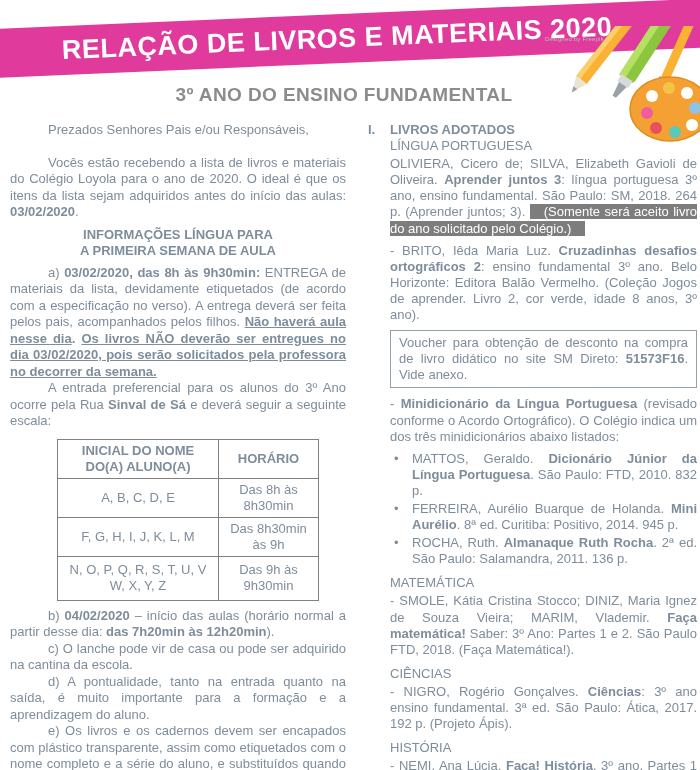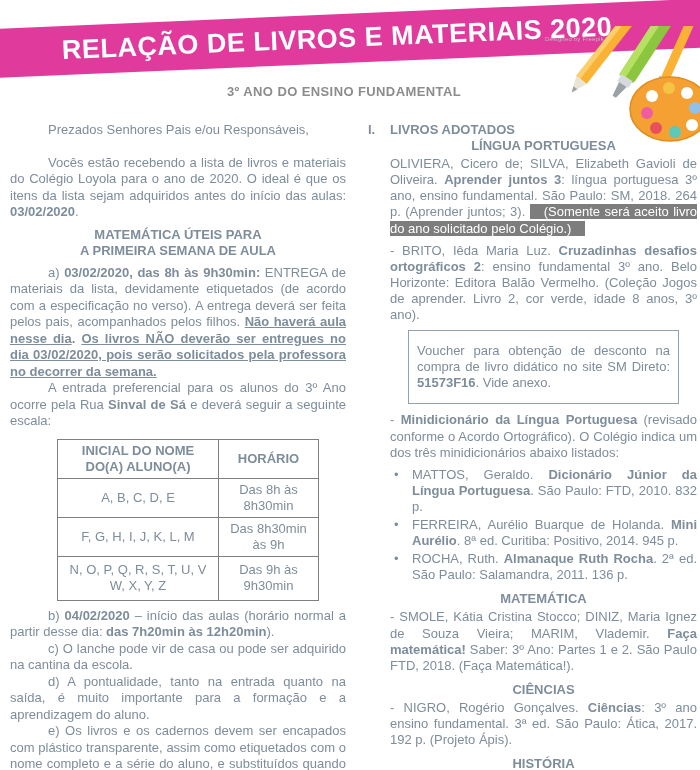--- a/index.html
+++ b/index.html
@@ -15,21 +15,21 @@
   .banner{position:absolute;left:-14px;top:13px;width:762px;height:49px;background:var(--banner);
           transform:rotate(-2.45deg);display:flex;align-items:center;justify-content:center;z-index:2;}
   .banner-title{color:#fff;font-weight:bold;font-size:27px;letter-spacing:.5px;white-space:nowrap;
                 padding-right:60px;}
   .credit{position:absolute;left:545px;top:36px;font-size:6px;color:#bdbdbd;z-index:3;letter-spacing:.2px;}
 
   
   .illustration{position:absolute;right:0;top:26px;width:152px;height:118px;z-index:3;overflow:hidden;}
 
   .page-title{position:absolute;left:0;top:84px;width:688px;text-align:center;
-              font-size:13px;font-weight:bold;color:var(--heading);letter-spacing:.4px;}
+              font-size:19px;font-weight:bold;color:var(--heading);letter-spacing:.4px;}
 
   
   .col{position:absolute;top:122px;font-size:13px;color:var(--body);text-align:justify;}
   .col-left{left:10px;width:336px;line-height:16.5px;}
   .col-right{left:366px;width:331px;line-height:16.1px;}
   .col p{margin:0 0 0 0;}
   .indent{text-indent:38px;}
   .sp-before{margin-top:16px !important;}
   .seg-b{font-weight:bold;}
   .seg-u{text-decoration:underline;}
@@ -42,22 +42,22 @@
   .schedule th,.schedule td{border:1px solid var(--line);color:var(--body);font-size:13px;
       text-align:center;vertical-align:middle;padding:3px 4px;line-height:16px;}
   .schedule th{font-weight:bold;height:38px;}
   .schedule td{height:24px;}
 
   
   .rc-head{position:relative;font-weight:bold;padding-left:24px;margin:0;text-align:left;}
   .rc-num{position:absolute;left:2px;top:0;}
   .rc-block{padding-left:24px;}
   .rc-block p{margin:0 0 6px;}
-  .rc-section{font-weight:bold;margin:8px 0 2px !important;text-align:center;}
-  .voucher{border:1px solid var(--boxline);padding:12px 8px;margin:7px 18px 8px;}
+  .rc-section{font-weight:normal;margin:8px 0 2px !important;text-align:left;}
+  .voucher{border:1px solid var(--boxline);padding:4px 8px;margin:7px 0 8px;}
   .voucher p{margin:0;}
   ul.dict{list-style:none;margin:0 0 2px;padding:0;}
   ul.dict li{position:relative;padding-left:22px;margin:0 0 2px;}
   ul.dict li::before{content:"\2022";position:absolute;left:4px;top:0;font-size:13px;}
 </style>
 </head>
 <body>
 
 <div class="page">
 
@@ -101,21 +101,21 @@
       <circle cx="144" cy="99" r="6" fill="#ffffff"></circle>
     </g>
   </svg>
 
   <div class="page-title">3º ANO DO ENSINO FUNDAMENTAL</div>
 
   <div class="col col-left">
     <p class="indent">Prezados Senhores Pais e/ou Responsáveis,</p>
     <p class="indent sp-before"><span>Vocês estão recebendo a lista de livros e materiais do Colégio Loyola para o ano de 2020. O ideal é que os itens da lista sejam adquiridos antes do início das aulas: </span><span class="seg-b">03/02/2020</span><span>.</span></p>
     <p class="info-title">
-      <span>MATEMÁTICA ÚTEIS PARA</span><br>
+      <span>INFORMAÇÕES LÍNGUA PARA</span><br>
       <span>A PRIMEIRA SEMANA DE AULA</span>
     </p>
     <p class="indent"><span>a) </span><span class="seg-b">03/02/2020, das 8h às 9h30min:</span><span> ENTREGA de materiais da lista, devidamente etiquetados (de acordo com a especificação no verso). A entrega deverá ser feita pelos pais, acompanhados pelos filhos. </span><span class="seg-b seg-u">Não haverá aula nesse dia</span><span class="seg-b">. </span><span class="seg-b seg-u">Os livros NÃO deverão ser entregues no dia 03/02/2020, pois serão solicitados pela professora no decorrer da semana.</span></p>
     <p class="indent"><span>A entrada preferencial para os alunos do 3º Ano ocorre pela Rua </span><span class="seg-b">Sinval de Sá</span><span> e deverá seguir a seguinte escala:</span></p>
 
     <table class="schedule">
       <tbody>
           <tr>
         <th style="width:161px">INICIAL DO NOME DO(A) ALUNO(A)</th>
         <th>HORÁRIO</th>

